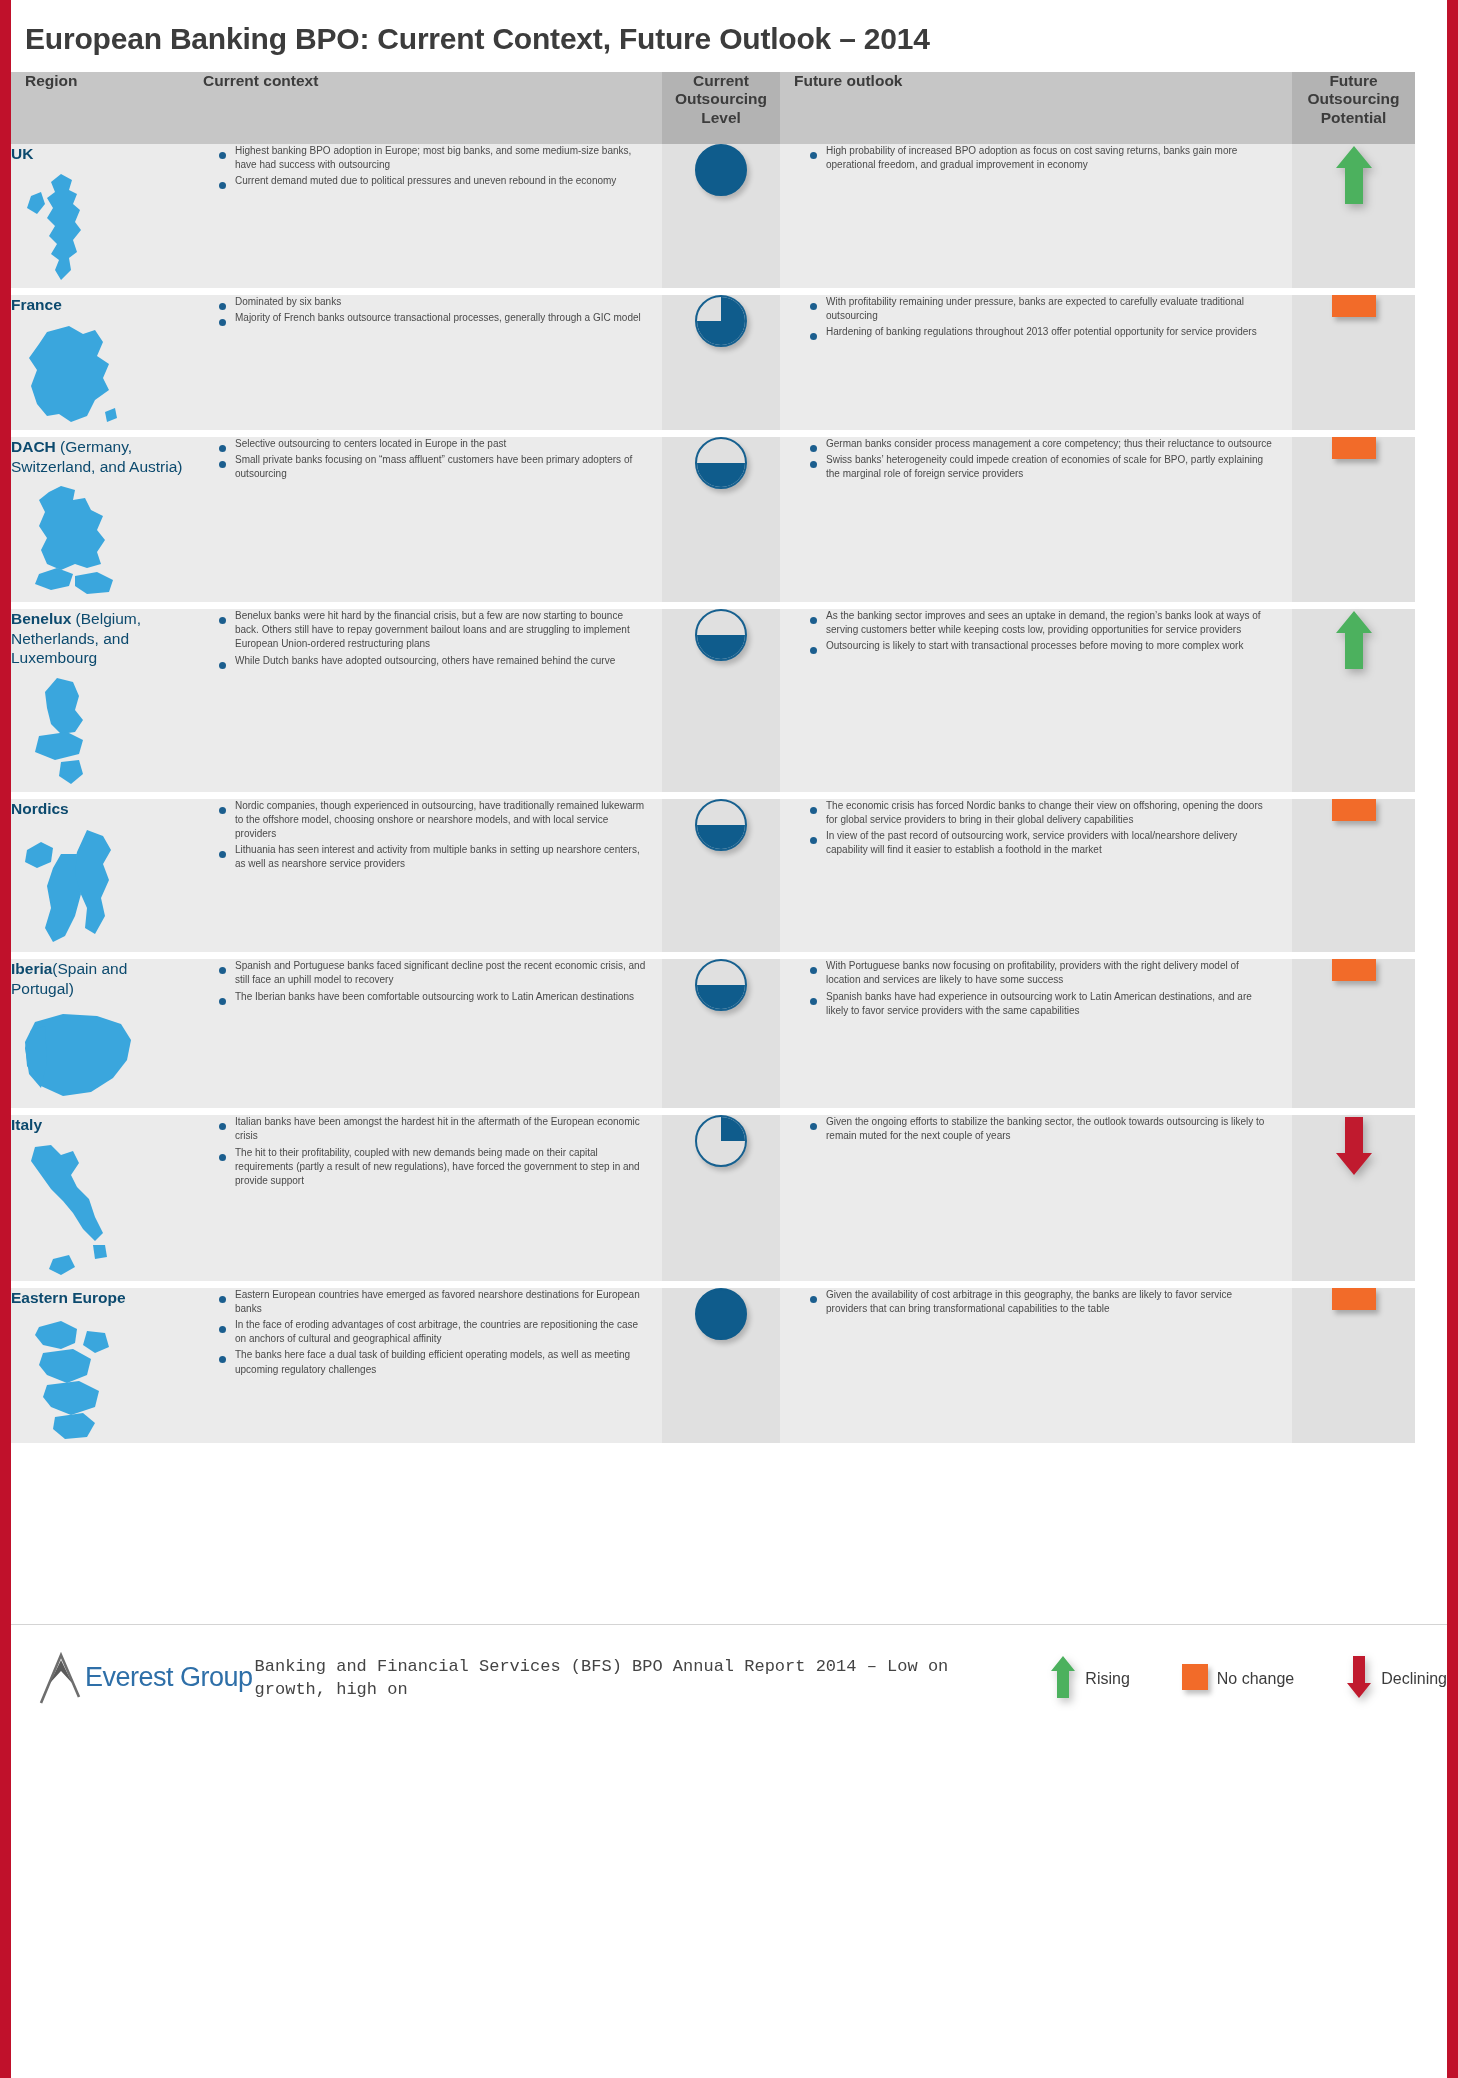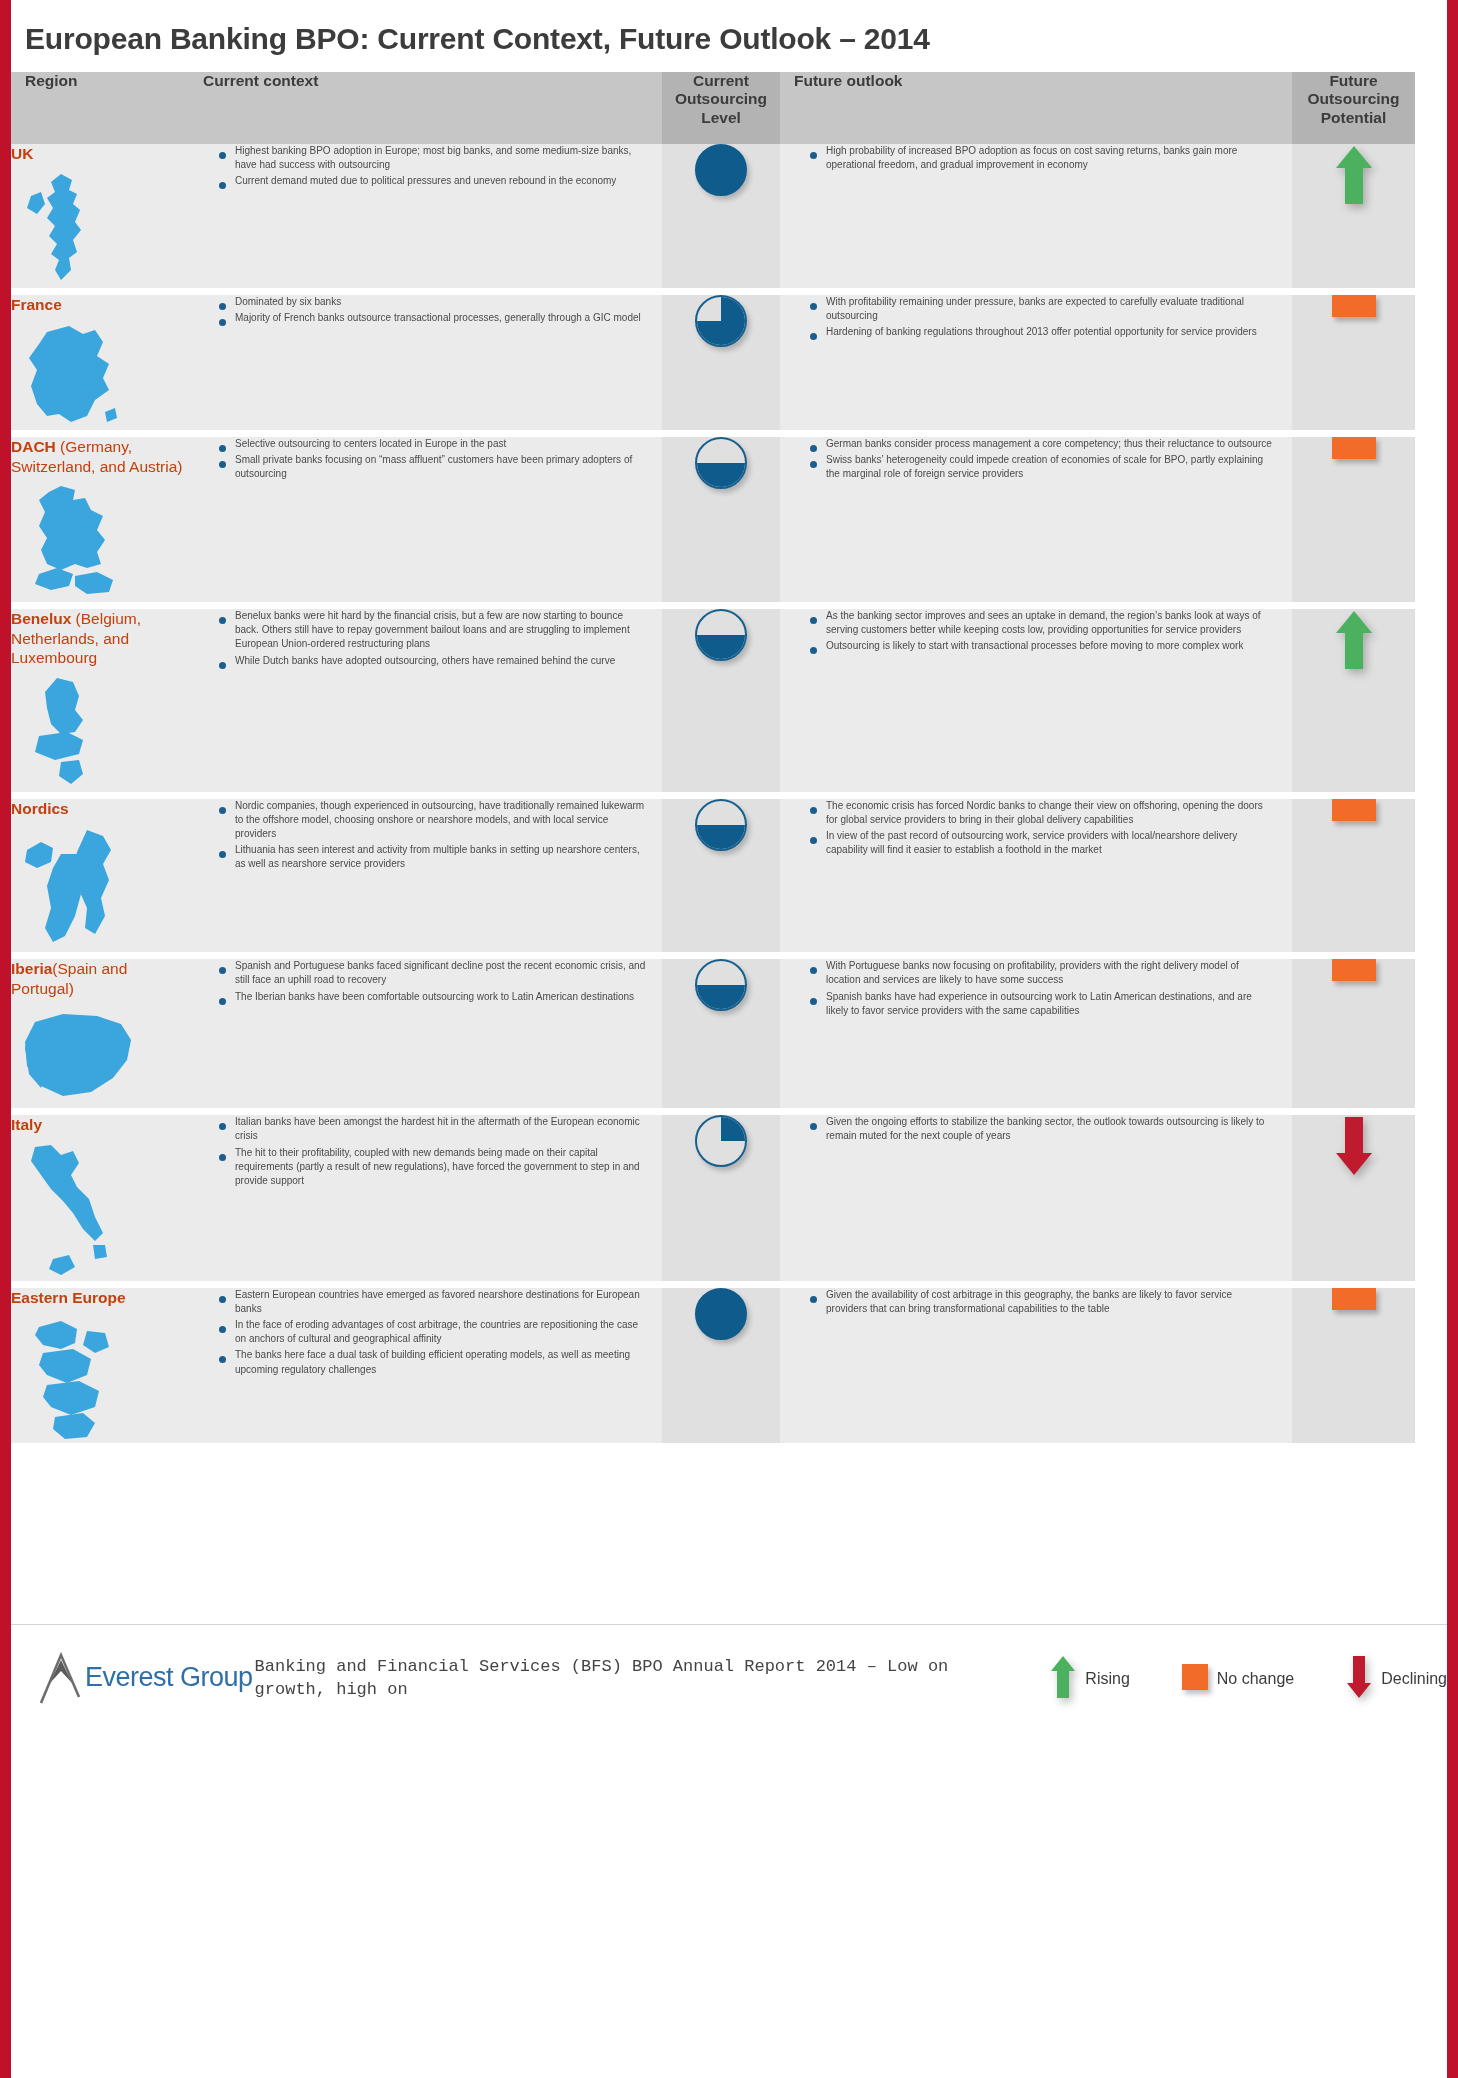--- a/index.html
+++ b/index.html
@@ -83,21 +83,21 @@
     background: #ebebeb;
     border-bottom: 7px solid #ffffff;
   }
   tr.row > td.shade { background: #e0e0e0; }
   tr.row:last-child > td { border-bottom: 0; }
 
   .region-cell { padding: 16px 8px 12px 14px; }
   .region-label {
     font-size: 15.5px;
     line-height: 1.26;
-    color: #c2410c;
+    color: #0c4a6e;
     margin-bottom: 6px;
   }
   .region-label b { font-weight: bold; }
   .region-label .thin { font-weight: normal; }
   .map-wrap { text-align: left; padding-left: 6px; }
   .map-wrap svg { display: block; }
 
   .bullets {
     margin: 0;
     padding: 0 16px 0 30px;
@@ -397,21 +397,21 @@
                 <svg width="126" height="104" viewBox="0 0 126 104">
                   <g fill="#3aa6dd">
                     <path d="M18 18 L46 10 L80 12 L104 20 L114 36 L110 56 L96 74 L74 88 L46 92 L24 82 L10 62 L8 38 Z"></path>
                     <path d="M14 26 L28 22 L30 58 L24 84 L12 70 L8 44 Z"></path>
                   </g>
                 </svg>
               </div>
             </td>
             <td class="ctx-cell">
               <ul class="bullets">
-                <li>Spanish and Portuguese banks faced significant decline post the recent economic crisis, and still face an uphill road to recovery</li>
+                <li>Spanish and Portuguese banks faced significant decline post the recent economic crisis, and still face an uphill model to recovery</li>
                 <li>The Iberian banks have been comfortable outsourcing work to Latin American destinations</li>
               </ul>
             </td>
             <td class="shade center-cell"><span class="pie half"><span class="fill">
                   <i class="a"></i>
                 </span></span></td>
             <td class="out-cell">
               <ul class="bullets">
                 <li>With Portuguese banks now focusing on profitability, providers with the right delivery model of location and services are likely to have some success</li>
                 <li>Spanish banks have had experience in outsourcing work to Latin American destinations, and are likely to favor service providers with the same capabilities</li>

